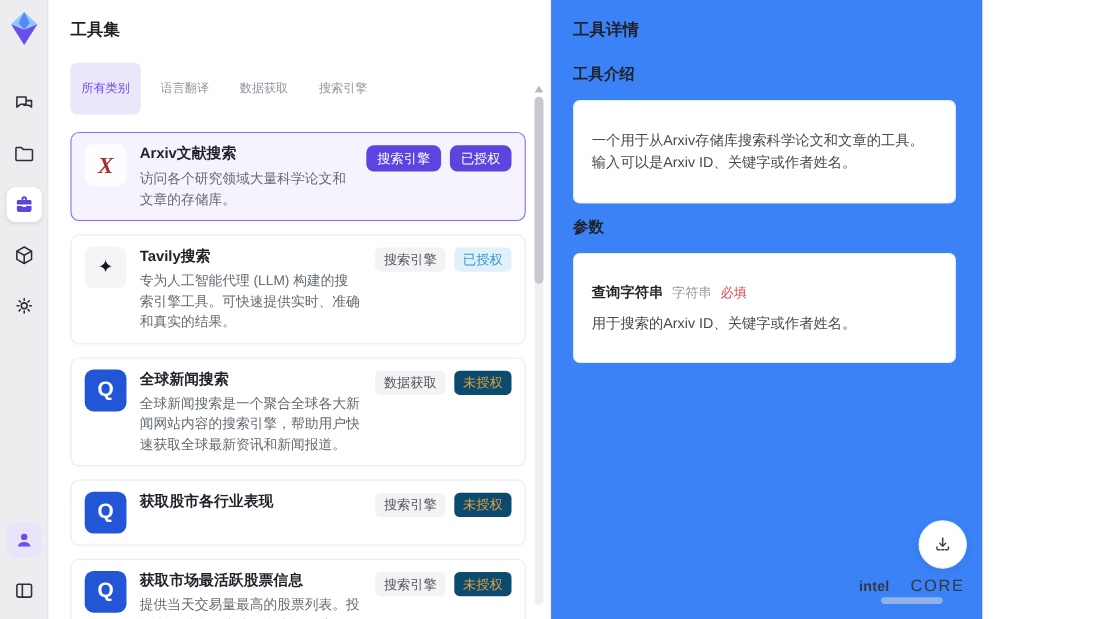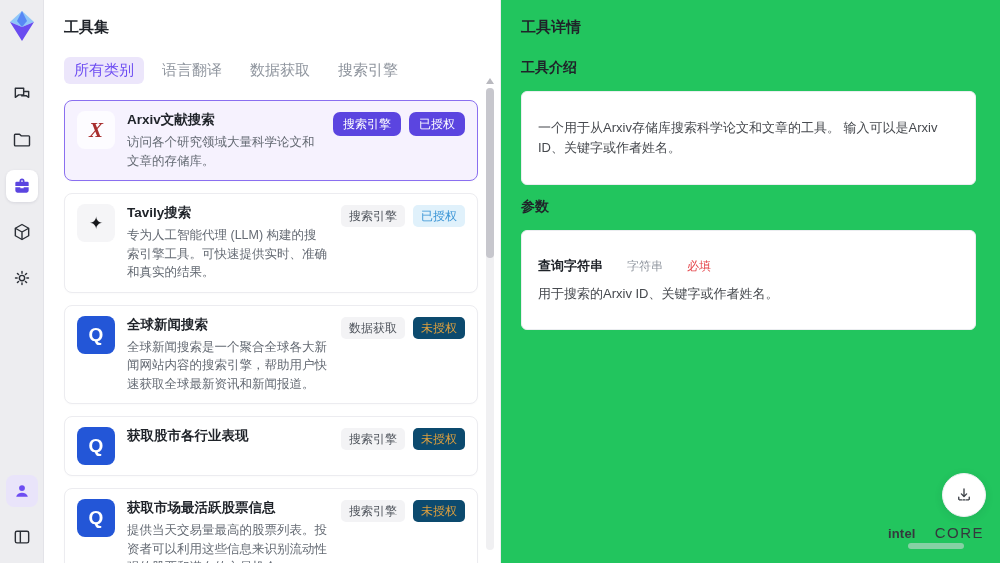--- a/index.html
+++ b/index.html
@@ -1,21 +1,21 @@
 <!DOCTYPE html>
 <html><head>
 <meta charset="utf-8">
 <style>
   * { margin: 0; padding: 0; box-sizing: border-box; }
   html, body {
     width: 1000px; height: 563px; overflow: hidden;
     font-family: "Liberation Sans", "DejaVu Sans", sans-serif;
     background: #fff; color: #1f2329;
   }
-  .app { display: flex; width: 1000px; height: 563px; }
+  .app { display: flex; width: 893px; height: 563px; }
 
   
   .rail {
     width: 44px; background: #ededf0; border-right: 1px solid #e3e3e8;
     display: flex; flex-direction: column; align-items: center;
     padding: 8px 0 10px; flex-shrink: 0;
   }
   .logo { width: 32px; height: 36px; margin-bottom: 34px; cursor: pointer; }
   .rail-group { display: flex; flex-direction: column; align-items: center; gap: 14px; }
   .rail-btn {
@@ -28,21 +28,21 @@
   .rail-spacer { flex: 1; }
 
   
   .list-panel {
     width: 456px; background: #fff; position: relative;
     padding: 18px 0 0 20px; flex-shrink: 0;
   }
   .panel-title { font-size: 15px; font-weight: 700; margin-bottom: 20px; }
   .tabs { display: flex; align-items: center; gap: 8px; margin-bottom: 16px; }
   .tab {
-    font-size: 15px; color: #8f959e; padding: 4px 10px; border-radius: 6px;
+    font-size: 11px; color: #8f959e; padding: 16px 10px; border-radius: 6px;
     cursor: pointer; white-space: nowrap;
   }
   .tab.active { background: #ece6fb; color: #6d4df2; }
 
   .cards { display: flex; flex-direction: column; gap: 12px; width: 414px; }
   .card {
     background: #fff; border: 1px solid #ececf0; border-radius: 8px;
     padding: 10px 12px; display: flex; gap: 12px; cursor: pointer;
     box-shadow: 0 1px 2px rgba(0,0,0,.02);
   }
@@ -78,31 +78,31 @@
     background: #c7c7cd; border-radius: 4px;
   }
   .scroll-up-arrow {
     position: absolute; right: 6px; top: 78px; width: 0; height: 0;
     border-left: 4px solid transparent; border-right: 4px solid transparent;
     border-bottom: 6px solid #b9b9bf;
   }
 
   
   .detail-panel {
-    flex: 1; background: #22c55e; border-left: 1px solid #ededf0;
+    flex: 1; background: #3b82f6; border-left: 1px solid #ededf0;
     padding: 18px 24px 0 20px; position: relative;
   }
   .detail-title { font-size: 15px; font-weight: 700; margin-bottom: 22px; }
   .section-title { font-size: 14px; font-weight: 700; margin-bottom: 14px; }
   .detail-box {
     background: #fff; border: 1px solid #ebedf0; border-radius: 6px;
     padding: 26px 16px; margin-bottom: 13px;
   }
   .intro-text { font-size: 13px; color: #46494e; line-height: 20px; }
-  .param-line { display: flex; align-items: flex-end; gap: 24px; margin-bottom: 9px; }
+  .param-line { display: flex; align-items: flex-end; gap: 8px; margin-bottom: 9px; }
   .param-name { font-size: 13px; font-weight: 700; }
   .param-type { font-size: 12px; color: #8f959e; }
   .param-required { font-size: 12px; color: #e5484d; }
   .param-desc { font-size: 13px; color: #46494e; line-height: 19px; }
 
   
   .fab {
     position: absolute; right: 14px; bottom: 46px;
     width: 44px; height: 44px; border-radius: 50%;
     background: #fff; border: 1px solid #eef0f2;

